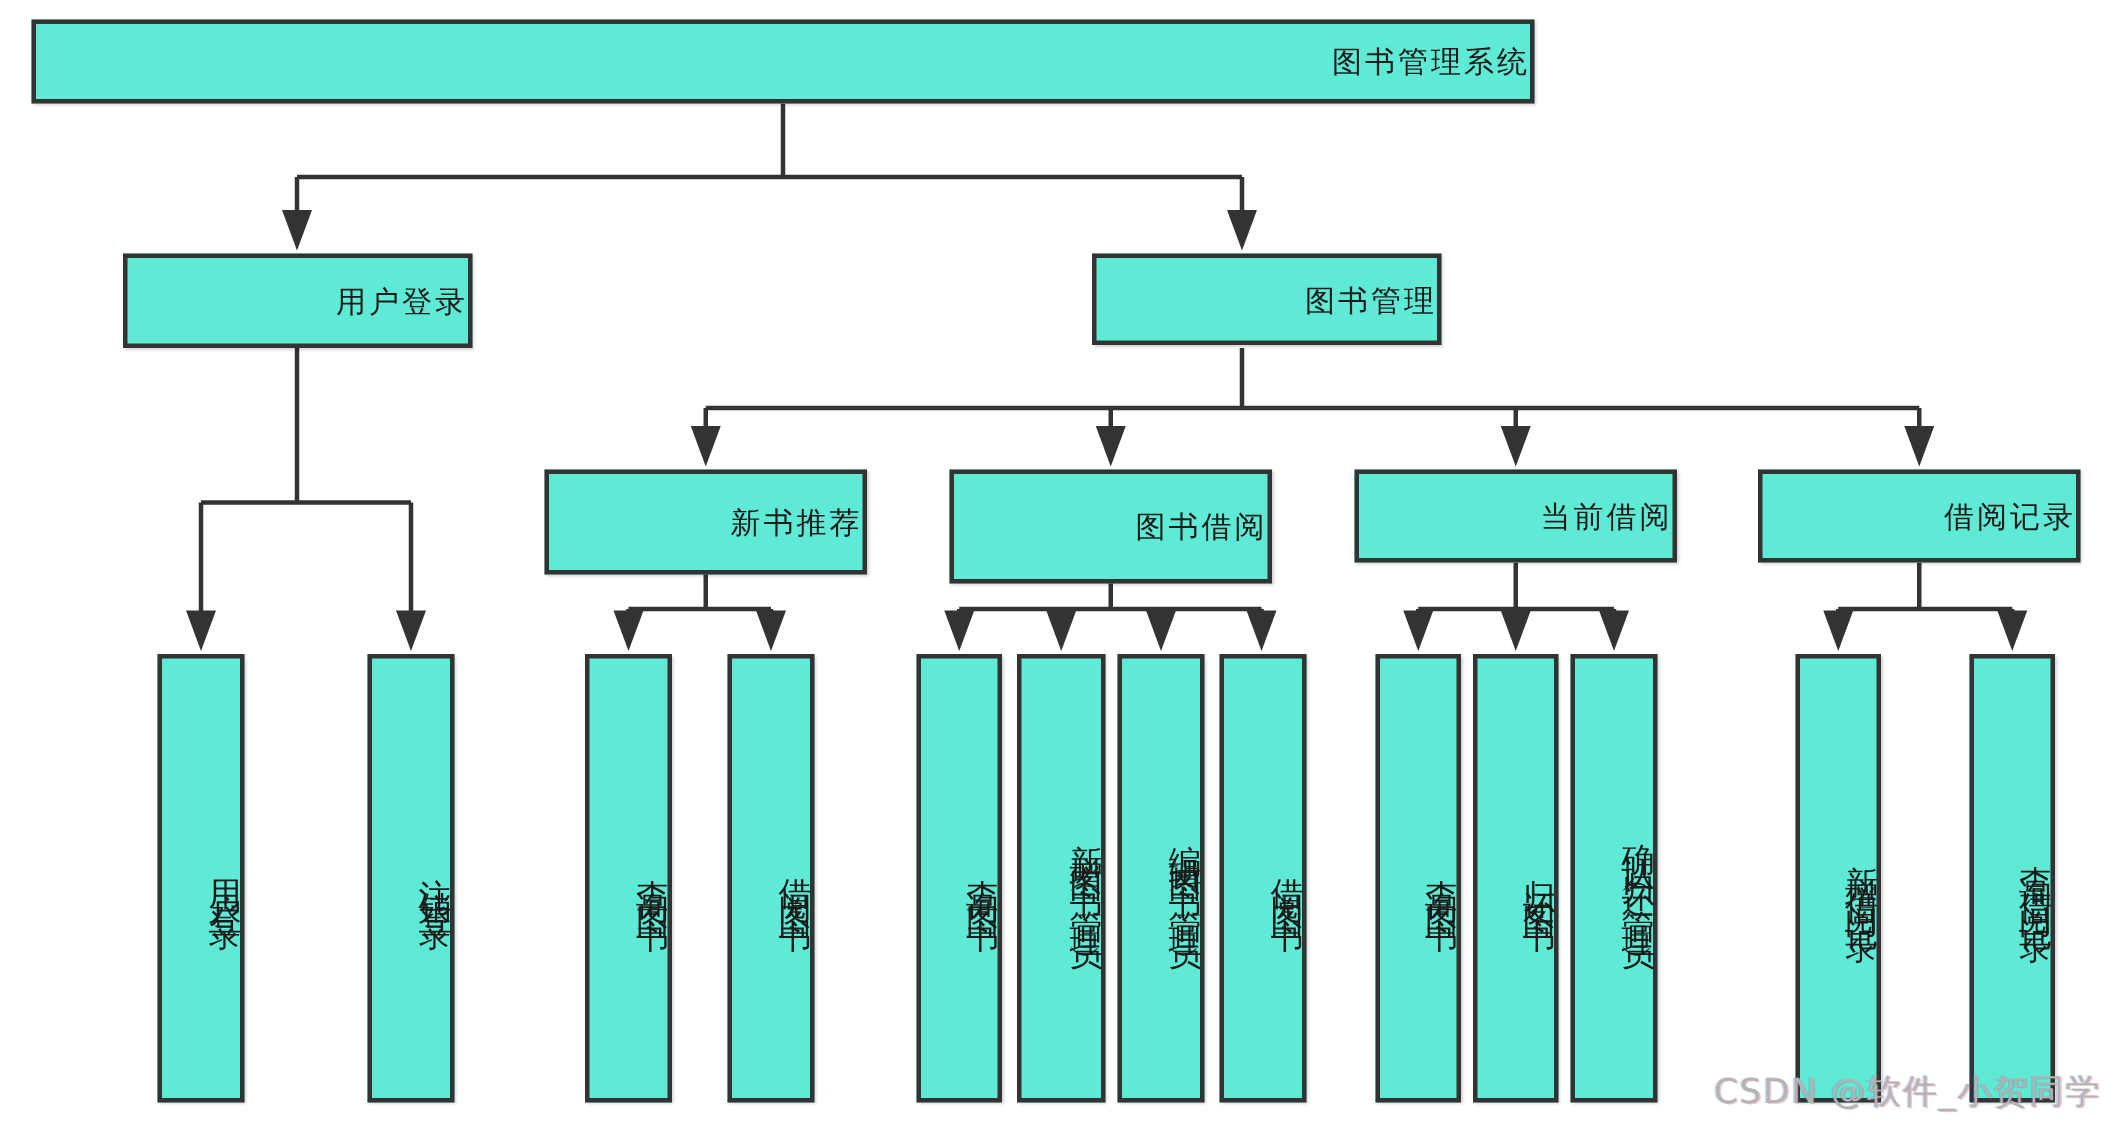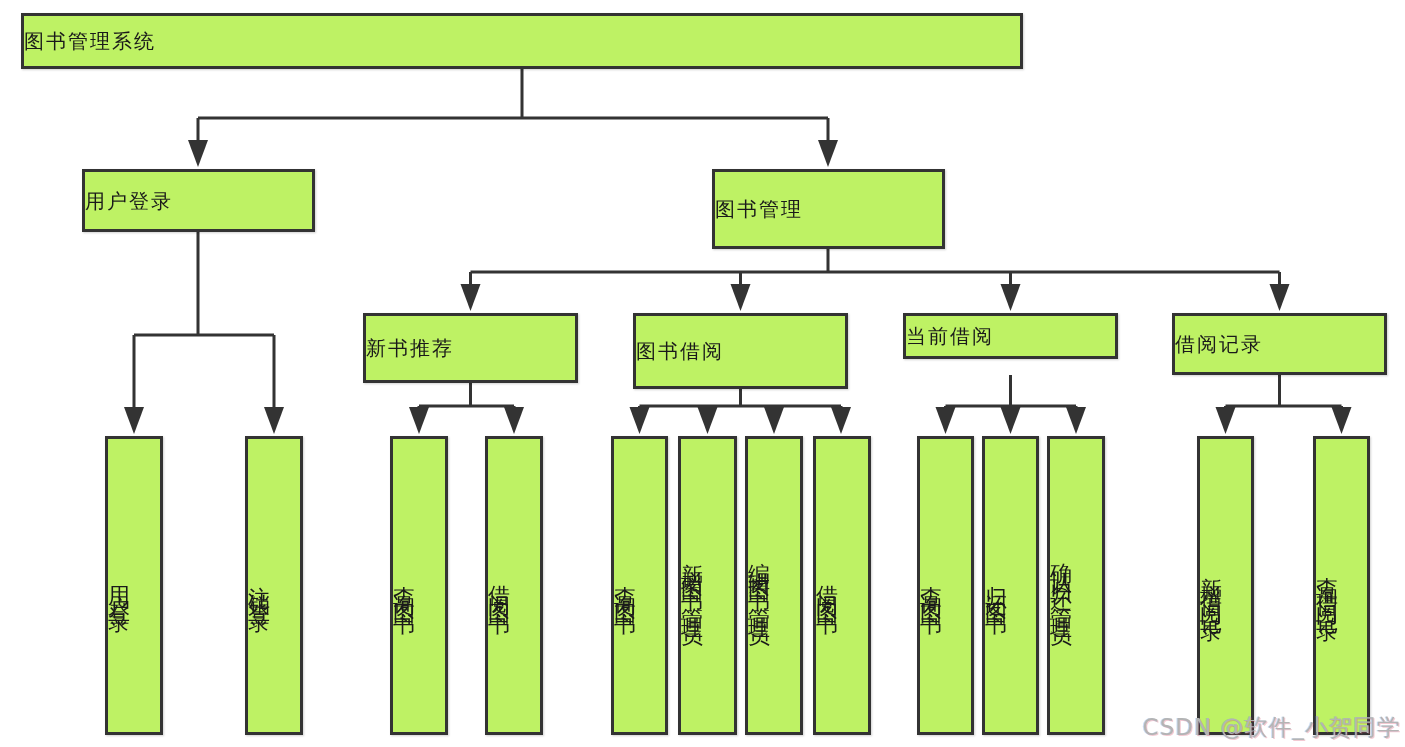--- a/index.html
+++ b/index.html
@@ -10,24 +10,24 @@
     font-family:"DejaVu Sans","Liberation Sans",sans-serif;
     overflow:hidden;
   }
   .edges{position:absolute;left:0;top:0;width:1405px;height:747px;}
   .edges path{stroke:#333333;stroke-width:3;fill:none;}
   .edges polygon{fill:#333333;stroke:none;}
   .box{
     position:absolute;
     box-sizing:border-box;
     border:3px solid #333333;
-    background:#bef264;
+    background:#5eead4;
     display:flex;
     align-items:center;
-    justify-content:flex-start;
+    justify-content:flex-end;
     color:#1a1a1a;
     box-shadow:1px 1px 2px rgba(0,0,0,0.18);
   }
   .hl{font-size:20px;letter-spacing:2px;line-height:1;white-space:nowrap;}
   .leaf{border-width:3px;}
   .vl{
     writing-mode:vertical-rl;
     text-orientation:mixed;
     font-size:22px;
     letter-spacing:9px;
@@ -81,31 +81,31 @@
     <polygon points="1331.5,407 1351.5,407 1341.5,434"></polygon>
   </svg>
 
   <div class="box" style="left:21px;top:13px;width:1002px;height:56px">
     <span class="hl">图书管理系统</span>
   </div>
 
   <div class="box" style="left:82px;top:169px;width:233px;height:63px">
     <span class="hl">用户登录</span>
   </div>
-  <div class="box" style="left:712px;top:169px;width:233px;height:80px">
+  <div class="box" style="left:728px;top:169px;width:233px;height:61px">
     <span class="hl">图书管理</span>
   </div>
 
   <div class="box" style="left:363px;top:313px;width:215px;height:70px">
     <span class="hl">新书推荐</span>
   </div>
   <div class="box" style="left:633px;top:313px;width:215px;height:76px">
     <span class="hl">图书借阅</span>
   </div>
-  <div class="box" style="left:903px;top:313px;width:215px;height:46px">
+  <div class="box" style="left:903px;top:313px;width:215px;height:62px">
     <span class="hl">当前借阅</span>
   </div>
   <div class="box" style="left:1172px;top:313px;width:215px;height:62px">
     <span class="hl">借阅记录</span>
   </div>
 
   <div class="box leaf" style="left:105px;top:436px;width:58px;height:299px">
     <span class="vl">用户登录</span>
   </div>
   <div class="box leaf" style="left:245px;top:436px;width:58px;height:299px">

